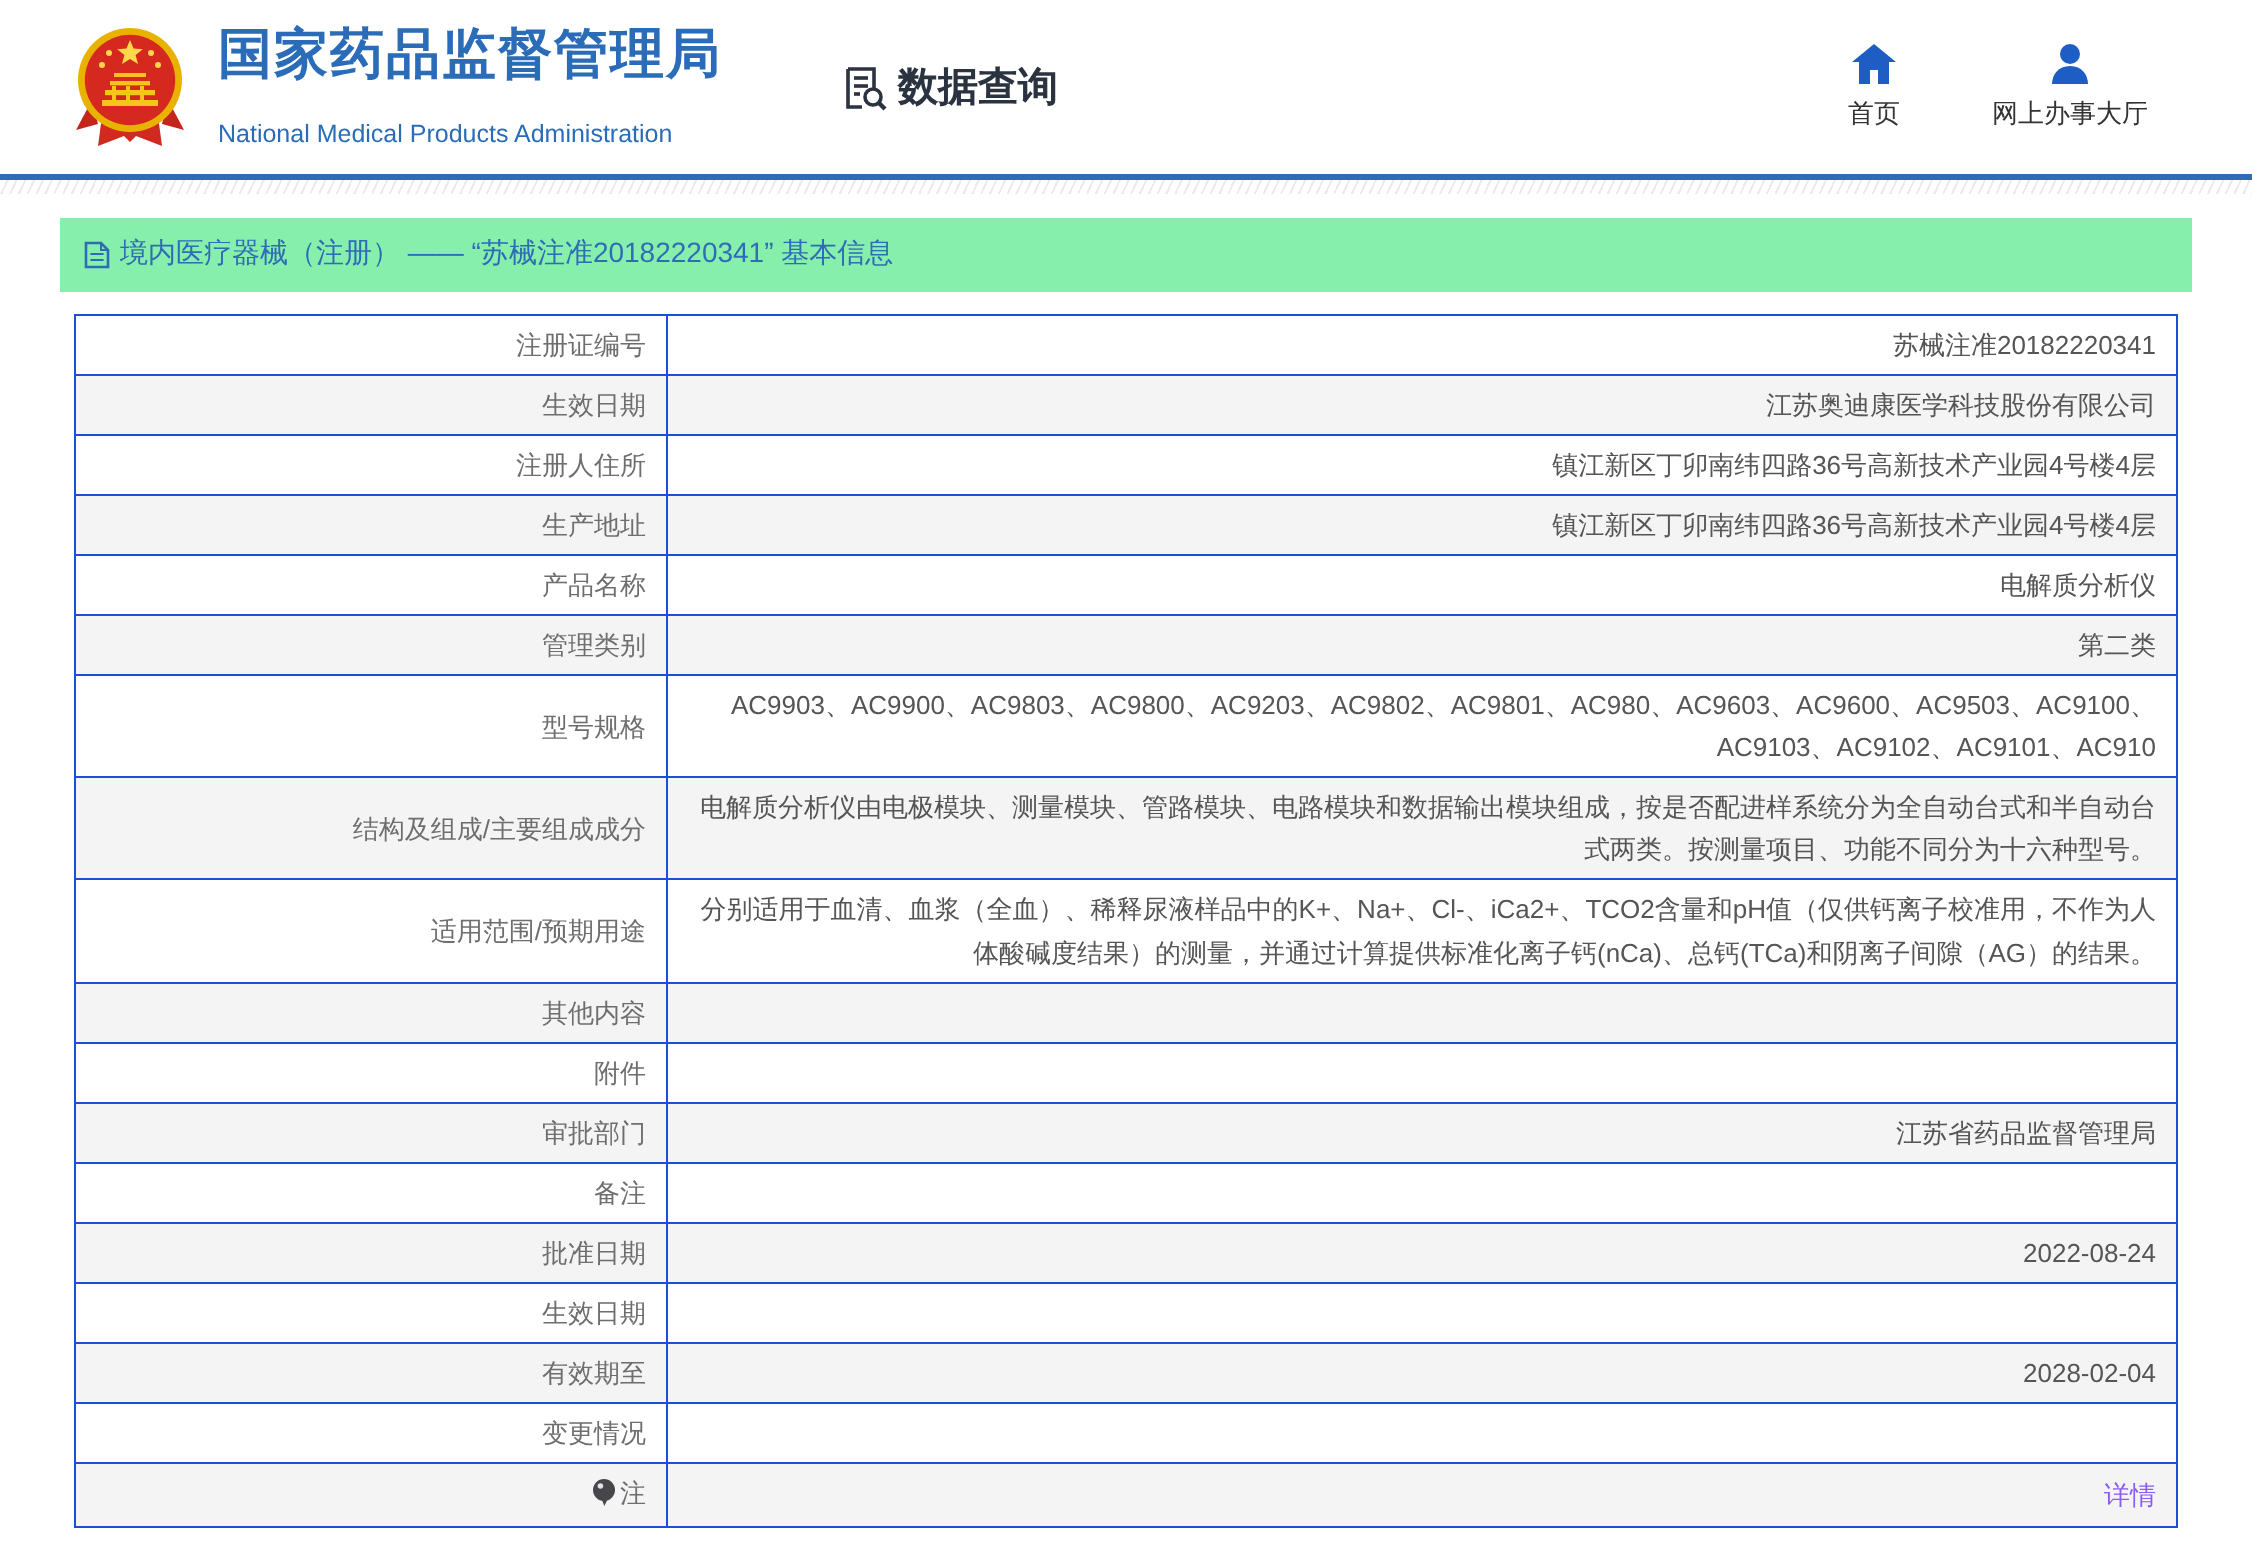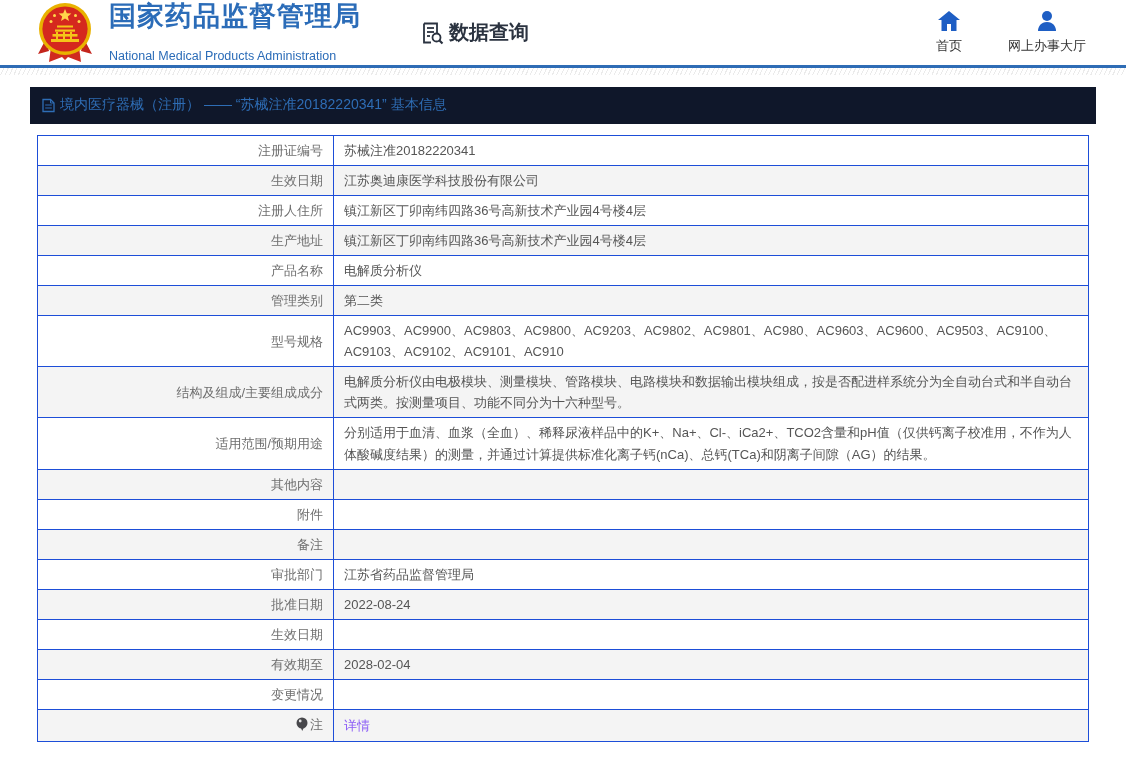--- a/index.html
+++ b/index.html
@@ -6,23 +6,23 @@
   html,body { margin:0; padding:0; background:#fff; }
   body {
     width:1126px; height:784px;
     font-family:"Liberation Sans","DejaVu Sans",sans-serif;
     color:#555;
     overflow:hidden;
   }
 
   
   .header {
-    height:68px; background:#fff;
+    height:90px; background:#fff;
     display:flex; align-items:center;
-    padding:0 40px 0 36px;
+    padding:0 52px 0 36px;
     border-bottom:3px solid #2e6cb5;
   }
   .brand { display:flex; align-items:center; gap:15px; }
   .emblem { width:58px; height:64px; flex:0 0 auto; }
   .brand-text { display:flex; flex-direction:column; }
   .brand-cn {
     font-size:27px; font-weight:bold; color:#2b6cb8;
     letter-spacing:1px; line-height:1.1; white-space:nowrap;
   }
   .brand-en { font-size:12.5px; color:#2b6cb8; margin-top:18px; white-space:nowrap; }
@@ -45,21 +45,21 @@
   
   .hatch-strip {
     height:7px;
     background:repeating-linear-gradient(115deg,#ffffff 0 3px,#ebebeb 3px 4px);
   }
 
   
   .content { margin:12px 30px 0 30px; }
 
   .page-title-bar {
-    background:#0f172a;
+    background:#86efac;
     padding:9px 12px 10px 12px;
     display:flex; align-items:center; gap:5px;
     color:#2e6db5; font-size:14px;
   }
   .page-title-bar svg { display:block; flex:0 0 auto; }
 
   table.info-table {
     width:calc(100% - 14px);
     margin:11px 7px 0 7px;
     border-collapse:collapse;
@@ -69,21 +69,21 @@
   table.info-table td {
     border:1px solid #1d4ed8;
     padding:4px 10px;
     line-height:1.62;
     vertical-align:middle;
   }
   td.cell-label {
     width:296px; text-align:right;
     color:#6e6e6e; white-space:nowrap;
   }
-  td.cell-value { color:#555; }
+  td.cell-value { color:#555;text-align:right; }
   table.info-table tr:nth-child(even) { background:#f4f4f4; }
   td.cell-value:empty::after { content:"\00a0"; }
 
   .detail-link { color:#8b5cf6; text-decoration:none; cursor:pointer; }
   .note-icon { display:inline-block; vertical-align:-2px; margin-right:2px; }
 </style>
 </head>
 <body>
 
 <div class="header">
@@ -211,26 +211,26 @@
         </tr>
         <tr>
           <td class="cell-label">其他内容</td>
           <td class="cell-value"></td>
         </tr>
         <tr>
           <td class="cell-label">附件</td>
           <td class="cell-value"></td>
         </tr>
         <tr>
-          <td class="cell-label">备注</td>
-          <td class="cell-value"></td>
-        </tr>
-        <tr>
           <td class="cell-label">审批部门</td>
           <td class="cell-value">江苏省药品监督管理局</td>
+        </tr>
+        <tr>
+          <td class="cell-label">备注</td>
+          <td class="cell-value"></td>
         </tr>
         <tr>
           <td class="cell-label">批准日期</td>
           <td class="cell-value">2022-08-24</td>
         </tr>
         <tr>
           <td class="cell-label">生效日期</td>
           <td class="cell-value"></td>
         </tr>
         <tr>

